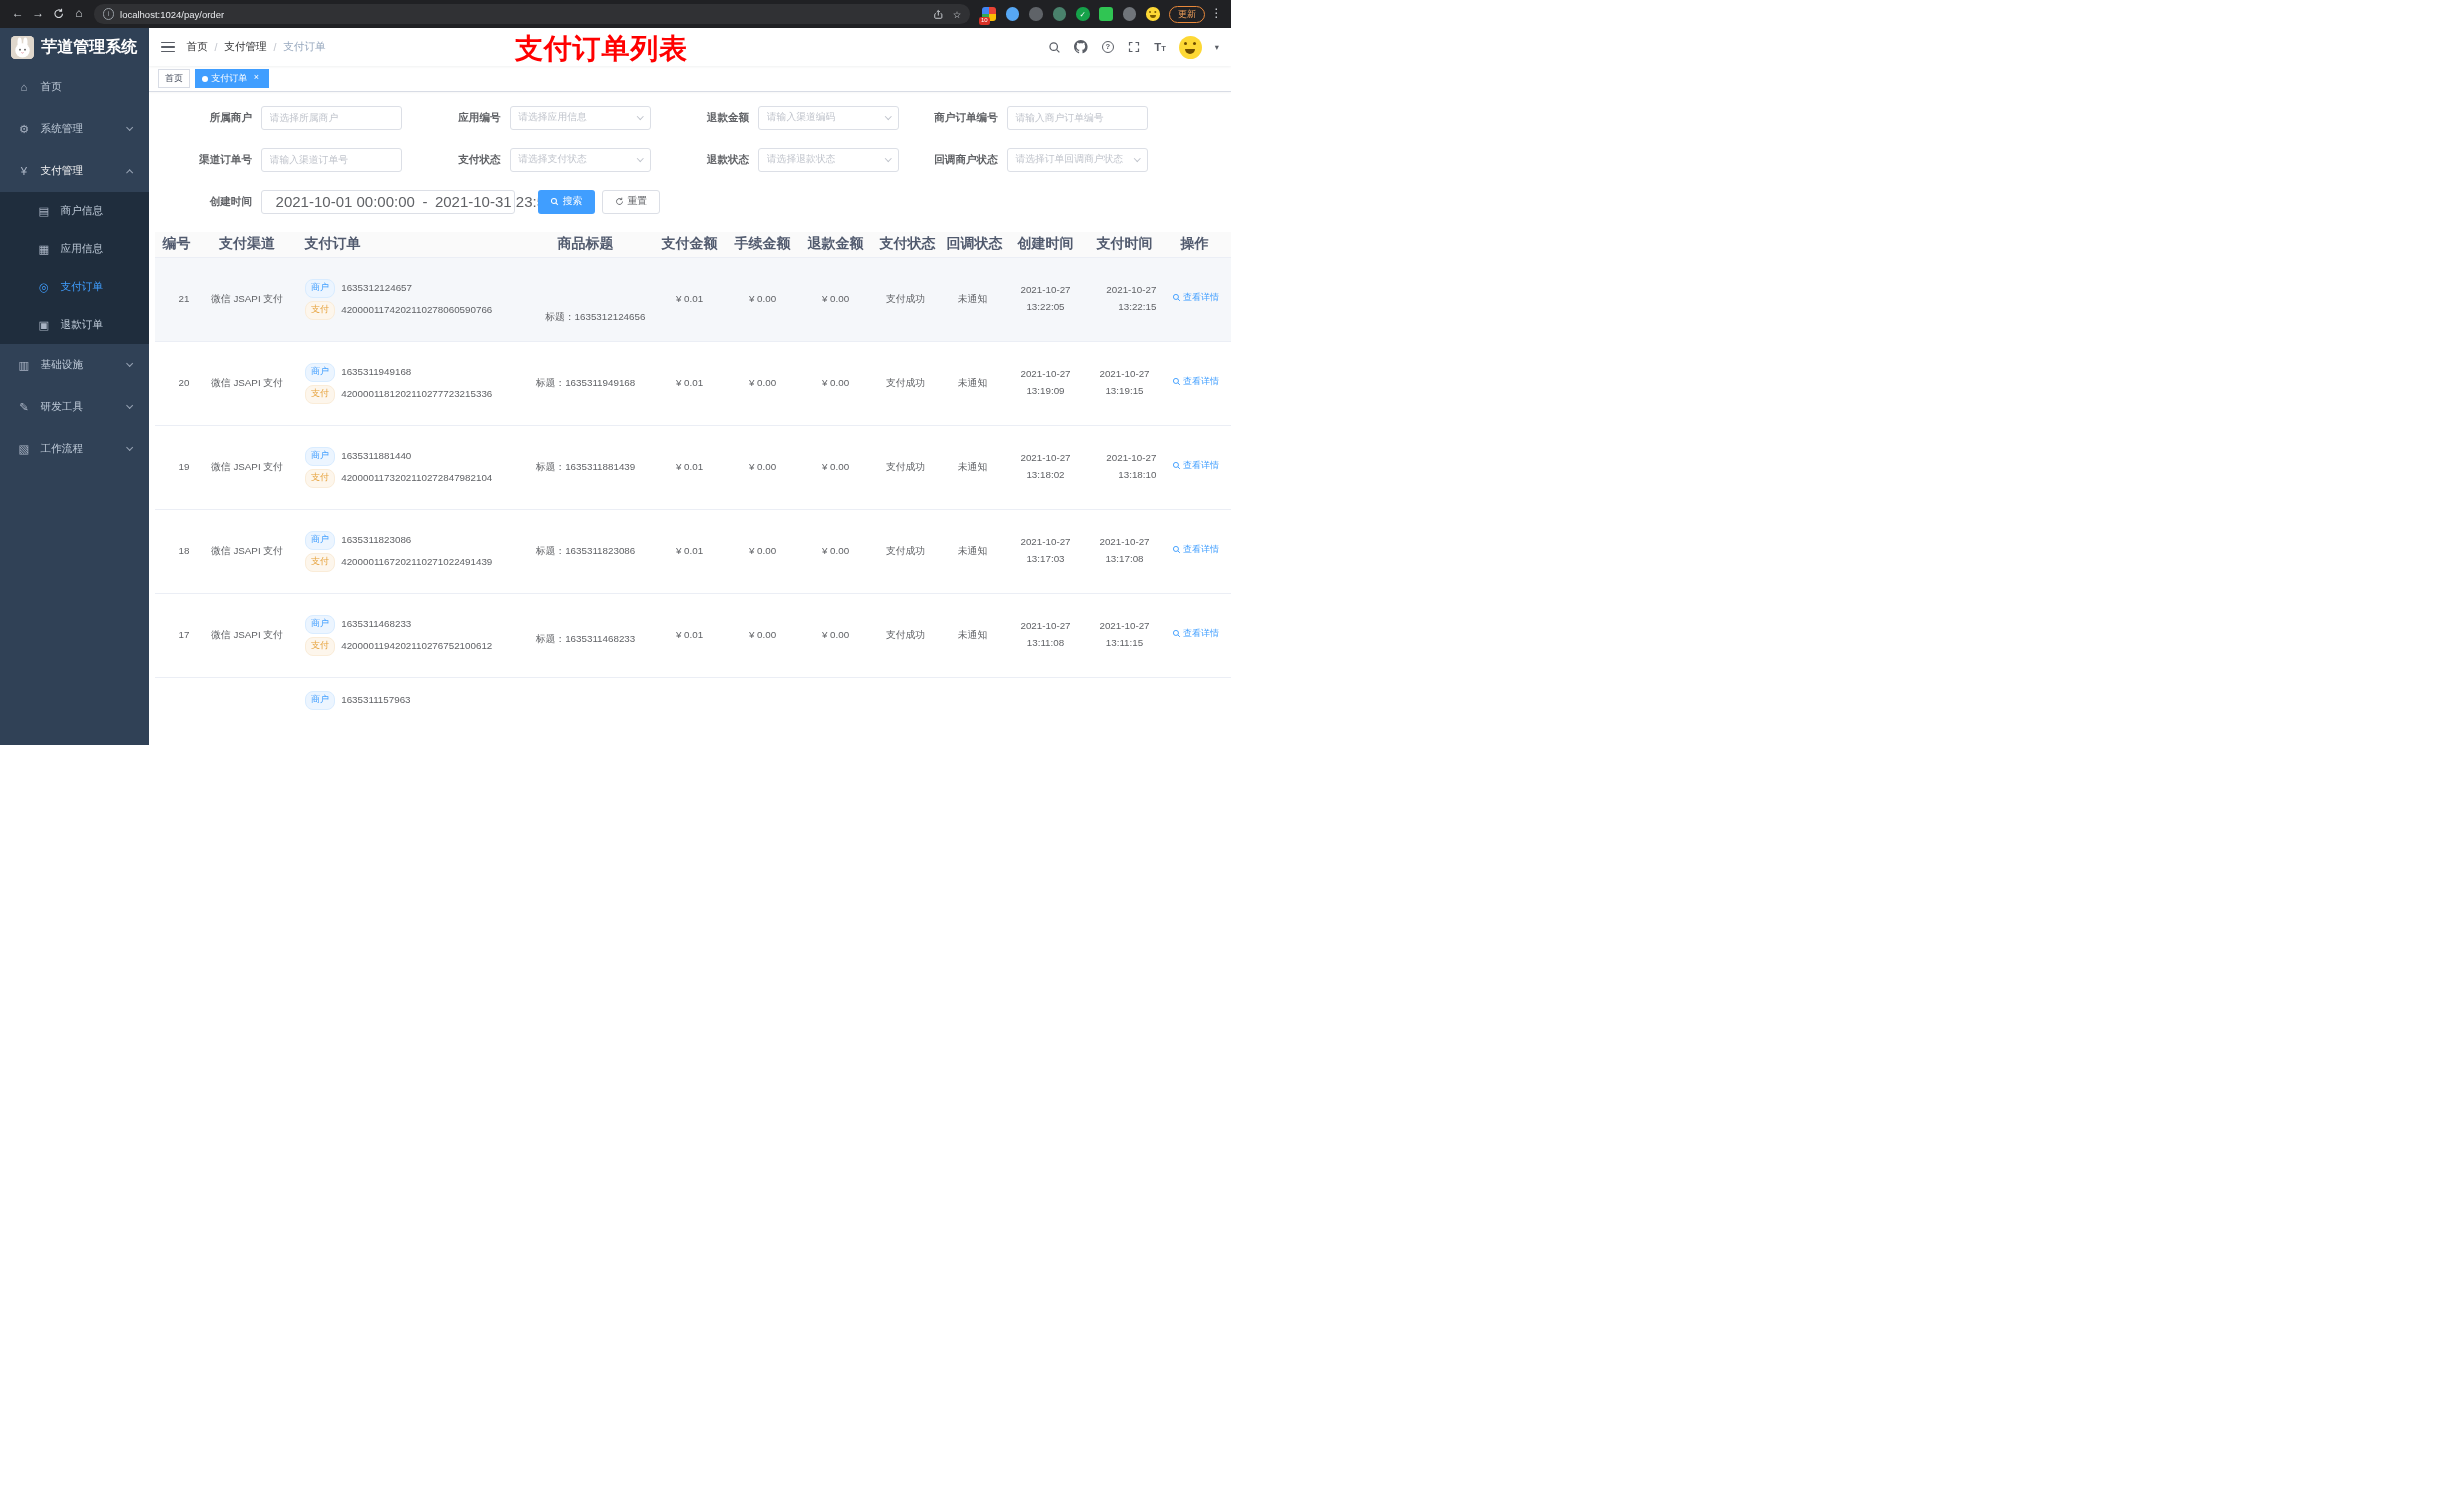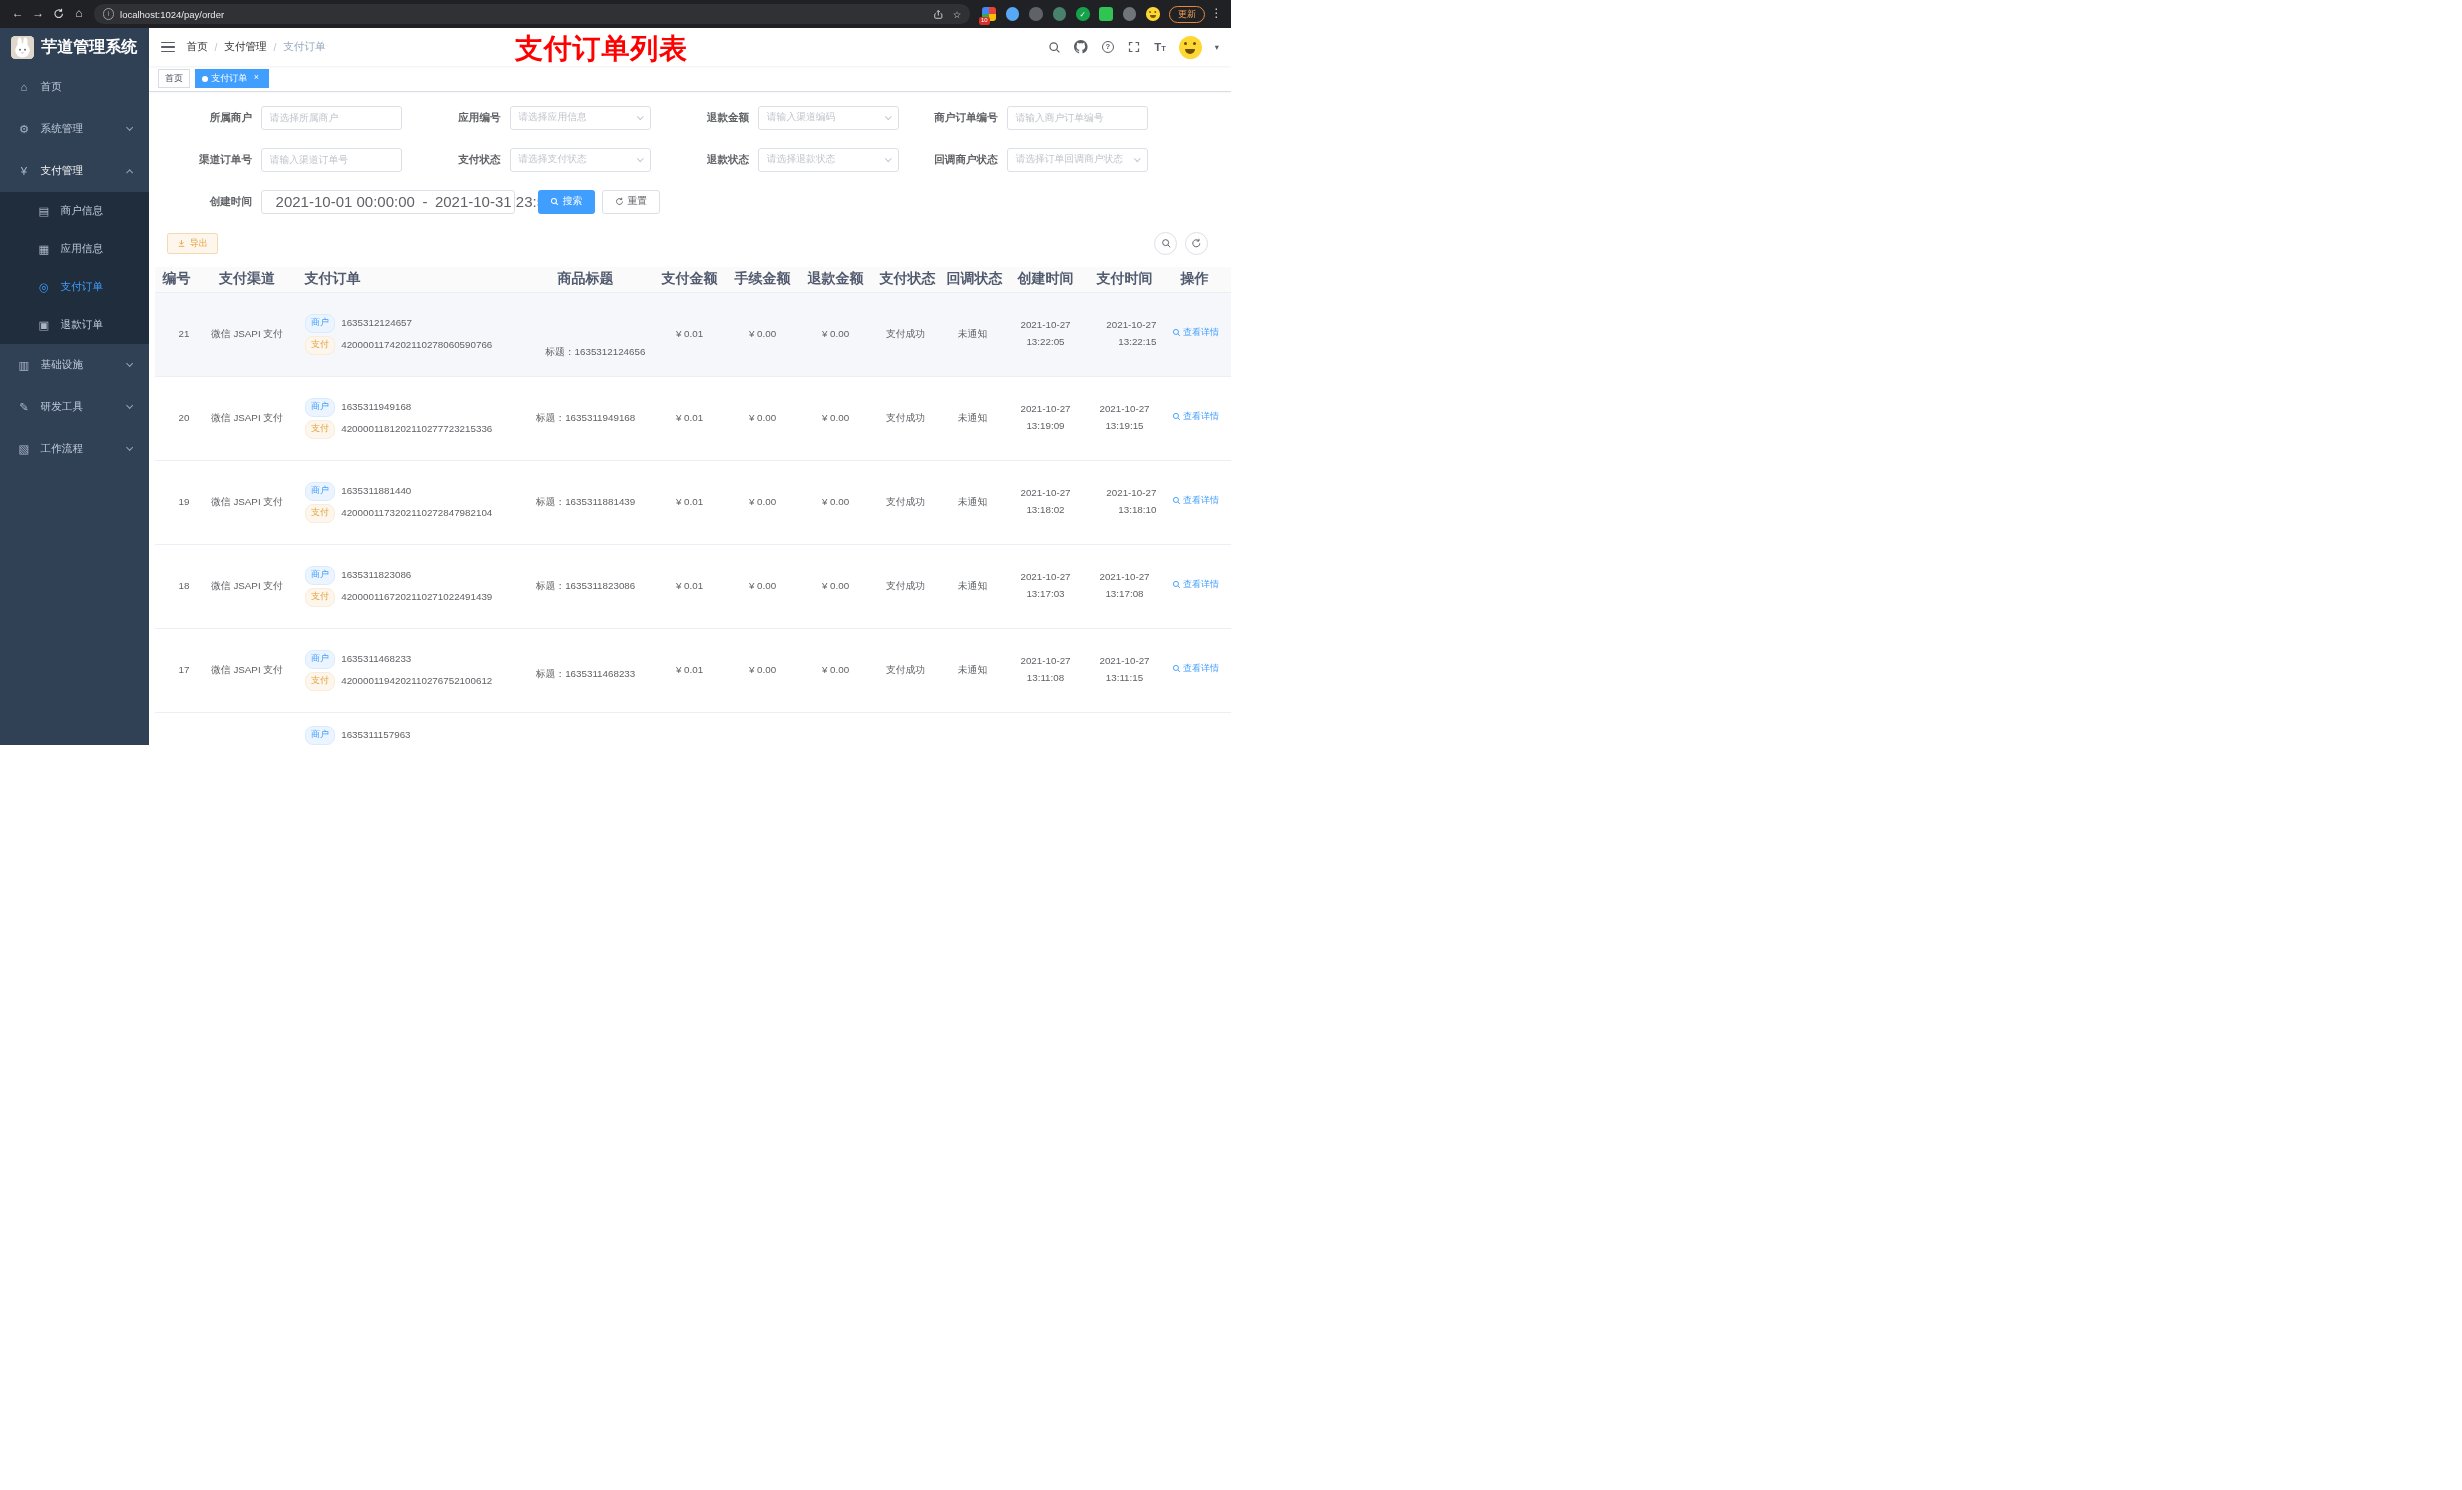--- a/index.html
+++ b/index.html
@@ -372,44 +372,20 @@
           <button class="btn btn-plain">
             <svg width="9" height="9" viewBox="0 0 16 16" fill="none" stroke="#606266" stroke-width="1.6">
               <path d="M13.3 8a5.3 5.3 0 1 1-1.5-3.7"></path>
                 <path d="M12 1.2v3.4H8.6"></path>
             </svg>
             <span>重置</span>
           </button>
         </div>
       </div>
 
-      <div class="toolbar-row">
-        <button class="btn-export">
-          <svg width="9" height="9" viewBox="0 0 16 16" fill="none" stroke="#e6a23c" stroke-width="1.6">
-            <path d="M8 2v7"></path>
-              <path d="M4.5 6 8 9.5 11.5 6"></path>
-              <path d="M3 13h10"></path>
-          </svg>
-          <span>导出</span>
-        </button>
-        <span class="right-tools">
-          <span class="circle-btn">
-            <svg width="10.6" height="10.6" viewBox="0 0 16 16" fill="none" stroke="#606266" stroke-width="1.5">
-              <circle cx="7" cy="7" r="4.5"></circle>
-                <path d="M10.5 10.5 14 14"></path>
-            </svg>
-          </span>
-          <span class="circle-btn">
-            <svg width="10.6" height="10.6" viewBox="0 0 16 16" fill="none" stroke="#606266" stroke-width="1.5">
-              <path d="M13.3 8a5.3 5.3 0 1 1-1.5-3.7"></path>
-                <path d="M12 1.2v3.4H8.6"></path>
-            </svg>
-          </span>
-        </span>
-      </div>
 
       <div class="table-wrap">
         <div class="thead">
             <div class="th" style="width: 42px; text-align: right;">编号</div>
             <div class="th" style="width: 100px; text-align: center;">支付渠道</div>
             <div class="th" style="width: 221px; text-align: left;">支付订单</div>
             <div class="th" style="width: 135px; text-align: center;">商品标题</div>
             <div class="th" style="width: 73px; text-align: center;">支付金额</div>
             <div class="th" style="width: 73px; text-align: center;">手续金额</div>
             <div class="th" style="width: 73px; text-align: center;">退款金额</div>

